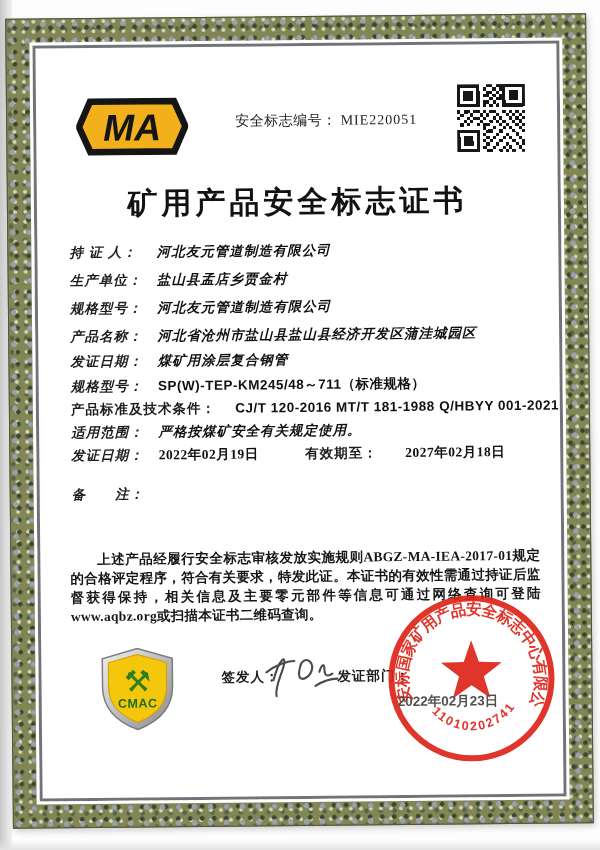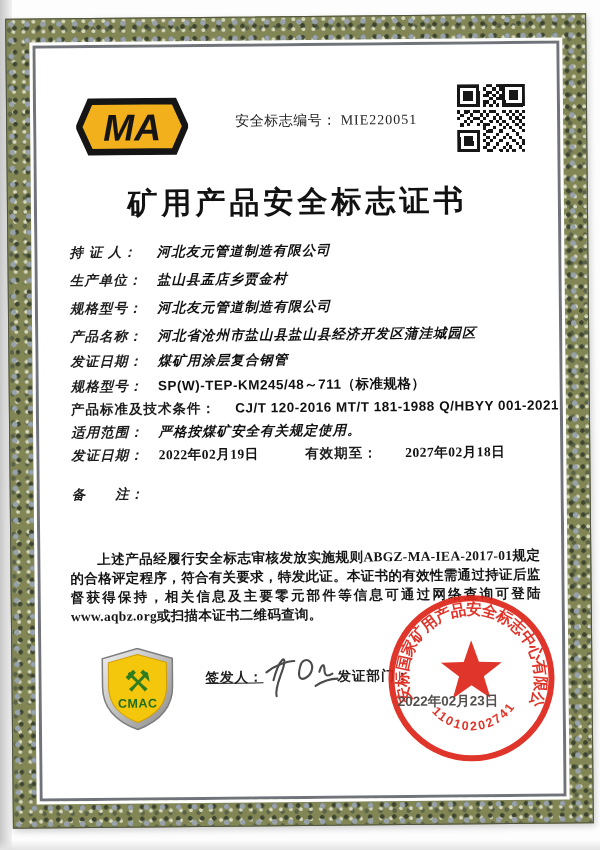--- a/index.html
+++ b/index.html
@@ -145,21 +145,21 @@
                 <stop offset="1" stop-color="#8a8a8a"></stop>
             </linearGradient>
           </defs>
           <path d="M38,1 L73,11 V39 C73,61 59,74 38,82 C17,74 3,61 3,39 V11 Z" fill="url(#sil)" stroke="#7d7d7d" stroke-width="1.5"></path>
           <path d="M38,7 L67,15 V39 C67,58 55,68 38,75 C21,68 9,58 9,39 V15 Z" fill="#f4c60c" stroke="#cf9d06"></path>
           <text x="38" y="44" text-anchor="middle" font-size="30" fill="#2e7d1e">⚒</text>
           <text x="38" y="60" text-anchor="middle" font-size="12.5" font-weight="800" fill="#1f6e1f" letter-spacing="0.5">CMAC</text>
         </svg>
       </div>
 
-      <div class="abs sig-lbl" style="left:164px;top:622px;text-decoration:underline;">签发人：</div>
+      <div class="abs sig-lbl" style="left:180px;top:622px;">签发人：</div>
       <div class="abs" style="left:222px;top:602px;">
         <svg width="76" height="58" viewBox="0 0 76 58">
           <g fill="none" stroke="#4a4a4a" stroke-width="2.1" stroke-linecap="round">
             <path d="M10,32 C16,10 24,5 20,19 C17,29 11,40 13,48"></path>
             <path d="M3,24 C12,17 24,13 31,13"></path>
             <path d="M37,18 C34,28 36,33 42,30 C48,27 51,19 47,14 C43,10 38,13 37,18"></path>
             <path d="M56,24 C58,17 61,15 61,21 C61,27 63,30 69,26"></path>
             <path d="M52,38 C60,33 67,31 74,31"></path>
           </g>
         </svg>

